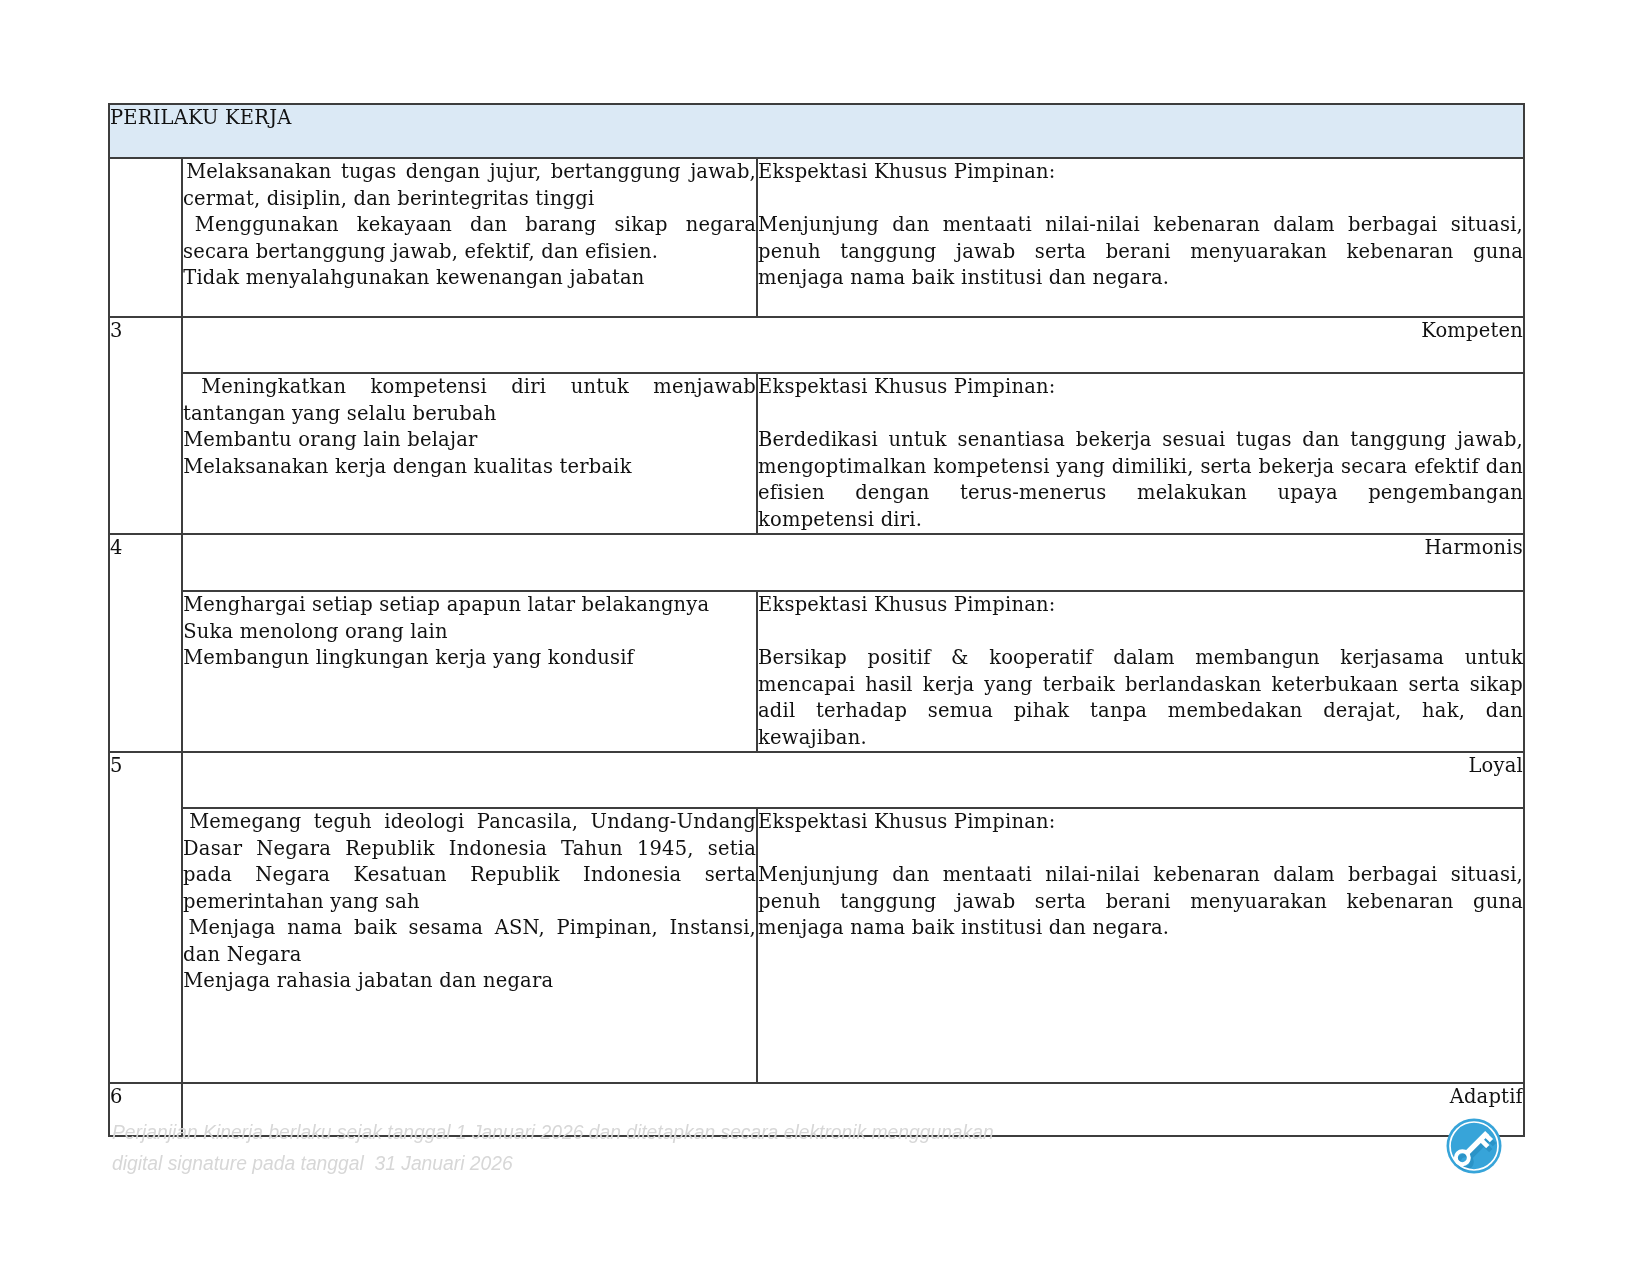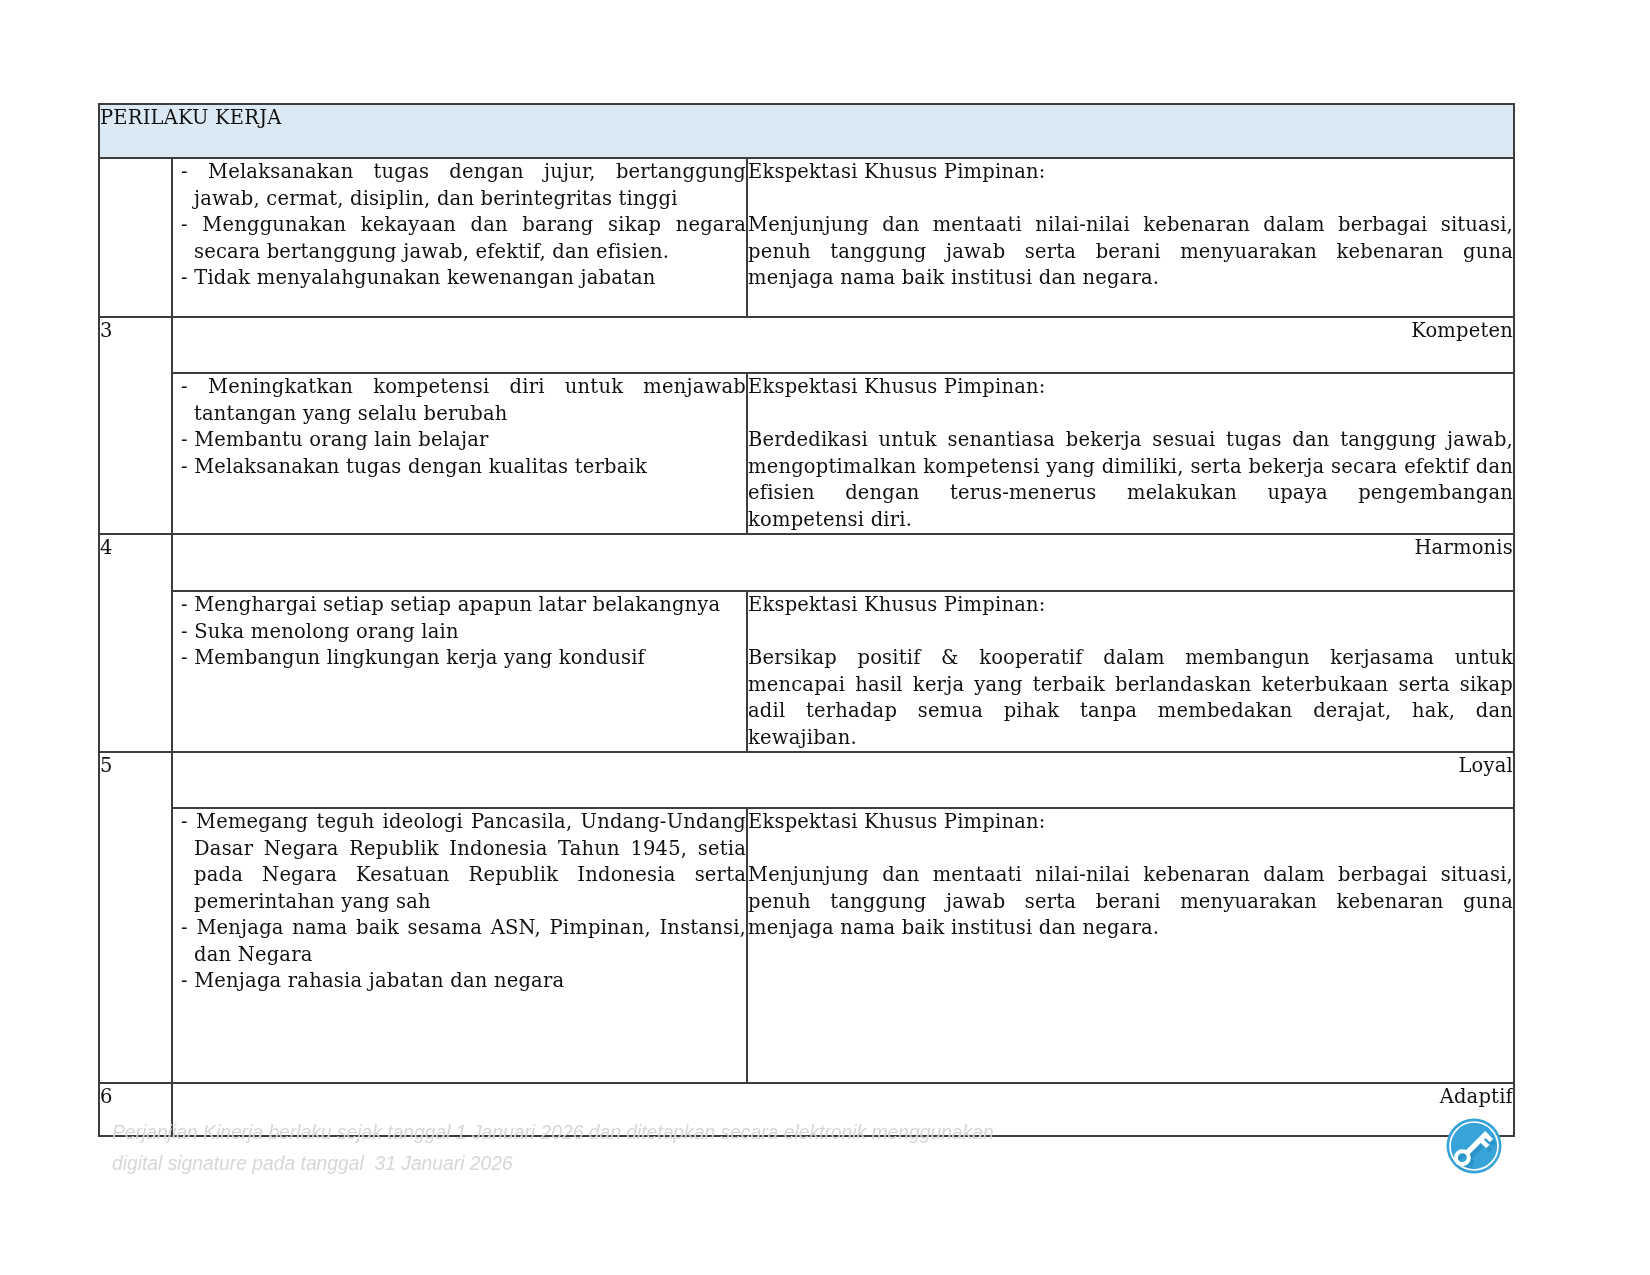--- a/index.html
+++ b/index.html
@@ -5,21 +5,21 @@
   html,body{margin:0;padding:0;background:#ffffff;}
   .page{
     position:relative;
     width:1650px;height:1275px;
     background:#ffffff;
     font-family:"DejaVu Serif","Liberation Serif",serif;
     color:#111111;
     overflow:hidden;
   }
   table.doc{
-    position:absolute;left:98px;top:103px;
+    position:absolute;left:108px;top:103px;
     width:1415px;
     border-collapse:collapse;
     table-layout:fixed;
   }
   table.doc td{
     border:2px solid #3d3d3d;
     vertical-align:top;
     padding:0;
     overflow:hidden;
     font-size:19.5px;
@@ -28,21 +28,20 @@
   }
   td.hdr{
     background:#dbe9f5;
     padding:4px 8px 0 9px;
   }
   td.num{ padding:3px 2px 0 10px; }
   td.title{ padding:3px 8px 0 11px;text-align:right; }
   td.bullets{ padding:2px 9px 0 8px; }
   td.eksp{ padding:2px 13px 0 11px; }
   .bullet{
-    padding-left:21px;
     text-indent:-13px;
     text-align:justify;
   }
   .bullet::before{ content:"-\00a0"; }
   .gap{ height:26.5px; }
   .just{ text-align:justify; }
   .footer{
     position:absolute;left:112px;top:1116px;
     font-family:"Liberation Sans","DejaVu Sans",sans-serif;
     font-style:italic;
@@ -90,21 +89,21 @@
     </tr>
 
     <tr style="height:56px">
       <td class="num" rowspan="2">3</td>
       <td class="title" colspan="2">Kompeten</td>
     </tr>
     <tr style="height:156px">
       <td class="bullets">
         <div class="bullet">Meningkatkan kompetensi diri untuk menjawab tantangan yang selalu berubah</div>
         <div class="bullet">Membantu orang lain belajar</div>
-        <div class="bullet">Melaksanakan tugas dengan kualitas terbaik</div>
+        <div class="bullet">Melaksanakan kerja dengan kualitas terbaik</div>
       </td>
       <td class="eksp">
         <div>Ekspektasi Khusus Pimpinan:</div>
         <div class="gap"></div>
         <div class="just">Berdedikasi untuk senantiasa bekerja sesuai tugas dan tanggung jawab, mengoptimalkan kompetensi yang dimiliki, serta bekerja secara efektif dan efisien dengan terus-menerus melakukan upaya pengembangan kompetensi diri.</div>
       </td>
     </tr>
 
     <tr style="height:57px">
       <td class="num" rowspan="2">4</td>

